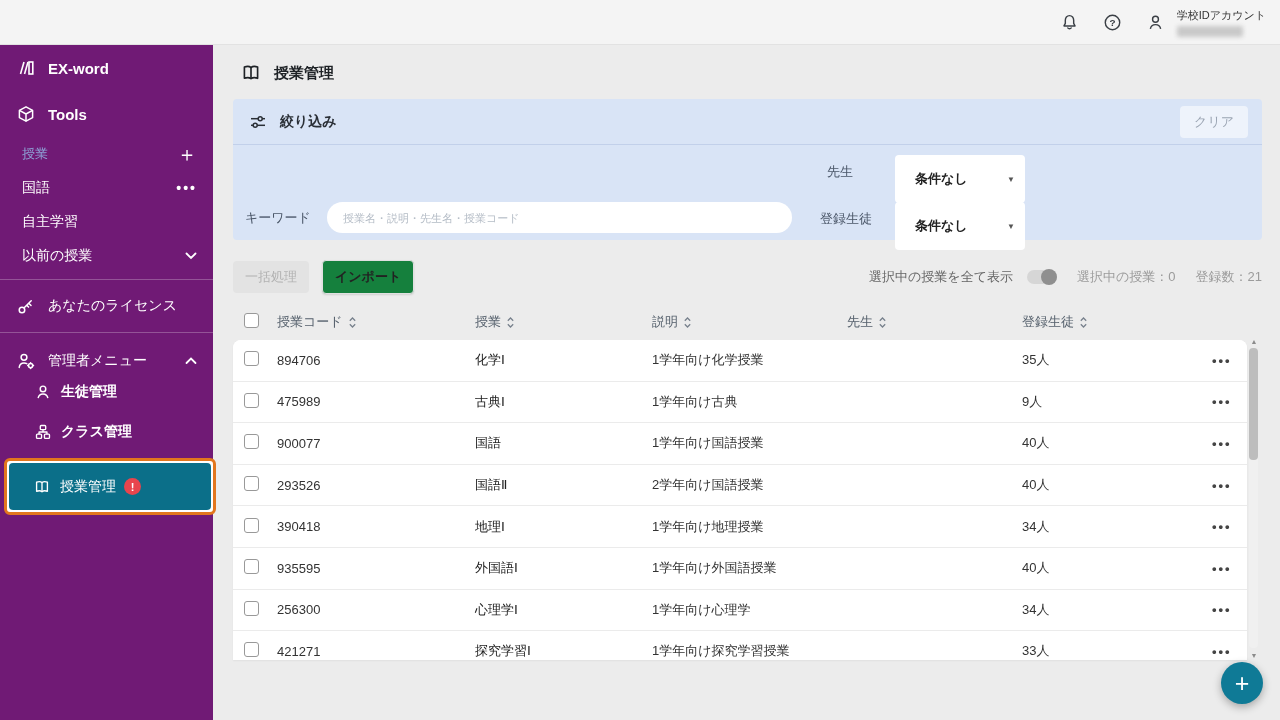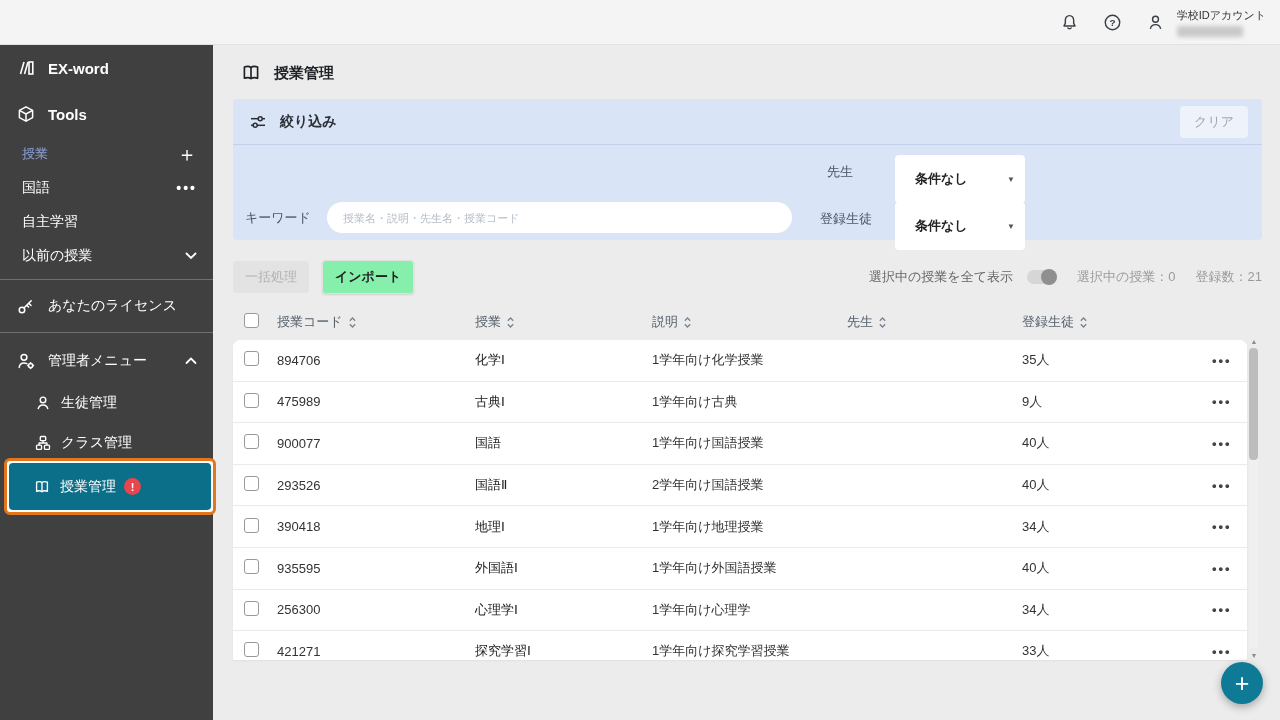--- a/index.html
+++ b/index.html
@@ -23,31 +23,31 @@
   .header-right { position:absolute; right:14px; top:0; height:45px; display:flex; align-items:center; gap:24px; }
   .hicon { color:#3a3f45; cursor:pointer; }
   .account { display:flex; flex-direction:column; align-items:flex-start; gap:3px; margin-left:-12px; }
   .account-label { font-size:11px; color:#333; }
   .blur-bar { background:#c9c9c9; border-radius:2px; filter:blur(2px); }
   .account-blur { width:66px; height:11px; }
 
   
   .sidebar {
     position:absolute; left:0; top:45px; width:213px; height:675px;
-    background:#404040; color:#fff; z-index:6;
+    background:#701a75; color:#fff; z-index:6;
   }
   .side-item { display:flex; align-items:center; height:40px; padding:0 16px 0 16px; cursor:pointer; position:relative; font-size:14px; }
   .side-item .ic { width:20px; margin-right:12px; flex:0 0 auto; }
   .side-item.bold { font-weight:700; font-size:15px; height:46px; }
   .side-item .trail { margin-left:auto; font-size:17px; line-height:1; color:#fff; }
   .side-row { display:flex; align-items:center; height:34px; padding:0 16px 0 22px; font-size:14px; cursor:pointer; }
   .side-row .trail { margin-left:auto; }
   .muted-label { color:#8ea2d6; font-size:13px; }
   .divider { height:1px; background:rgba(255,255,255,.25); margin:6px 0; }
-  .sub-item { display:flex; align-items:center; height:40px; padding-left:34px; font-size:14px; cursor:pointer; }
+  .sub-item { display:flex; align-items:flex-start; height:40px; padding-left:34px; font-size:14px; cursor:pointer;font-weight:bold; }
   .sub-item .ic { width:18px; margin-right:9px; }
   .selected-wrap {
     position:absolute; left:4px; top:-5px; width:212px; height:57px;
     border:3px solid #e2761d; border-radius:6px; background:#fff; padding:2px;
     z-index:9;
   }
   .selected-inner {
     width:100%; height:100%; background:#0b6f89; border-radius:4px;
     display:flex; align-items:center; padding-left:24px; cursor:pointer; font-size:14px; color:#fff;
   }
@@ -89,21 +89,21 @@
   .select-box .val { font-size:13px; font-weight:700; color:#222; }
   .select-box .arrow { margin-left:auto; font-size:8px; color:#555; }
 
   
   .toolbar { position:absolute; left:20px; top:217px; width:1029px; height:30px; display:flex; align-items:center; }
   .btn-bulk {
     background:#e3e3e3; color:#b2b2b2; border:none; border-radius:4px;
     font-size:13px; padding:7px 12px; cursor:default;
   }
   .btn-import {
-    background:#86efac; color:#222; border:1px solid #e0e0e0; border-radius:4px;
+    background:#15803d; color:#222; border:1px solid #e0e0e0; border-radius:4px;
     font-size:13px; font-weight:700; padding:7px 12px; margin-left:13px; cursor:pointer;
     box-shadow:0 1px 2px rgba(0,0,0,.12);
   }
   .toolbar-right { margin-left:auto; display:flex; align-items:center; gap:20px; }
   .toggle-label { font-size:13px; color:#666; }
   .toggle { width:30px; height:14px; border-radius:7px; background:#d6d6d6; position:relative; cursor:pointer; margin-left:-6px; }
   .toggle .knob { position:absolute; right:0px; top:-1px; width:16px; height:16px; border-radius:50%; background:#8f8f8f; }
   .count-text { font-size:13px; color:#9b9b9b; }
 
   

